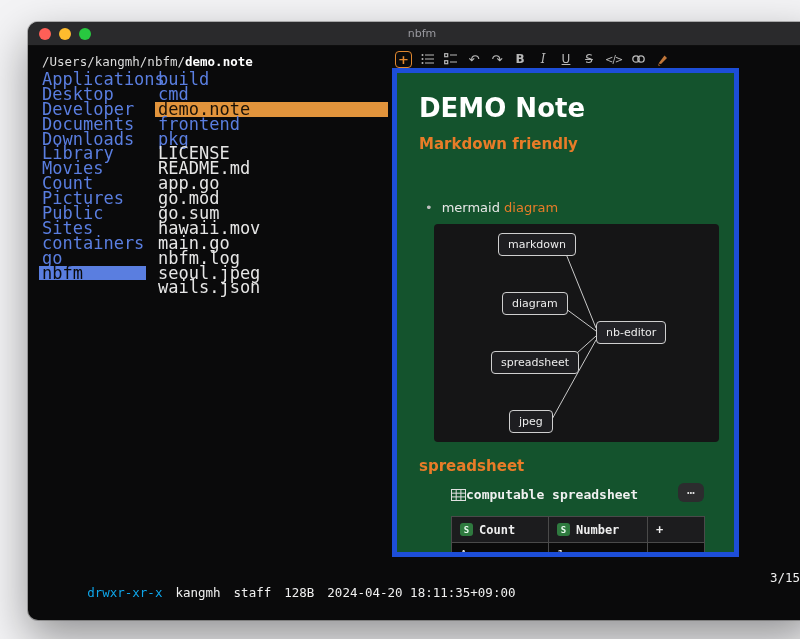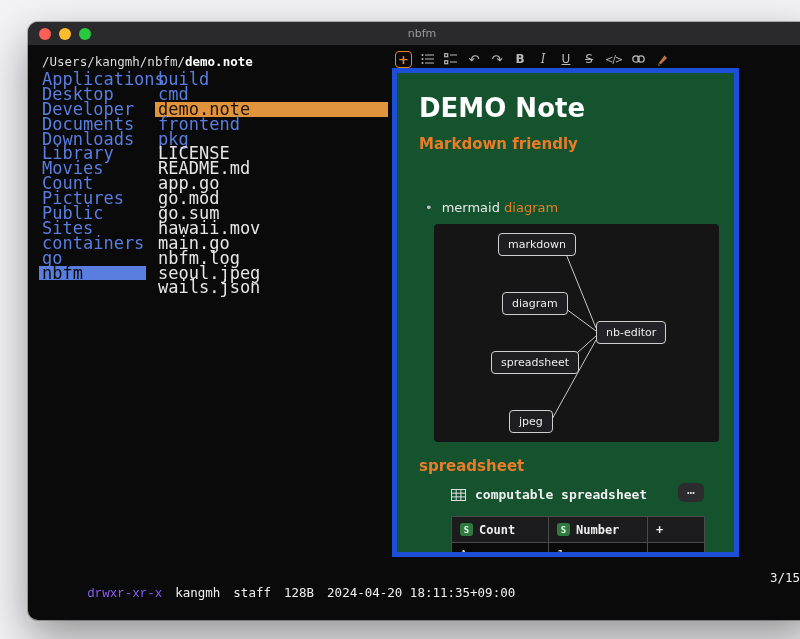--- a/index.html
+++ b/index.html
@@ -52,39 +52,39 @@
   .mermaid svg.edges { position:absolute; left:0; top:0; }
   .mnode { position:absolute; background:#1e1e21; border:1px solid #cfcfcf; color:#ececec;
            font:11px "DejaVu Sans", sans-serif; padding:4px 9px; border-radius:4px; white-space:nowrap; }
   .n-markdown { left:64px; top:9px; }
   .n-diagram { left:68px; top:68px; }
   .n-spreadsheet { left:57px; top:127px; }
   .n-board { left:75px; top:186px; }
   .n-editor { left:162px; top:97px; background:#232327; }
 
   .sec2 { position:absolute; left:22px; top:384px; font:bold 15px "DejaVu Sans", sans-serif; color:#e87c28; }
-  .widgetbar { position:absolute; left:54px; top:414px; display:flex; align-items:center; gap:9px; }
+  .widgetbar { position:absolute; left:54px; top:414px; display:flex; align-items:center; }
   .widgetbar .wlabel { font:bold 13px "DejaVu Sans Mono", monospace; color:#f0f0f0; }
   .morebtn { position:absolute; left:281px; top:410px; width:26px; height:19px; background:#2c2c2e; border-radius:6px;
              color:#e0e0e0; font-size:13px; display:flex; align-items:center; justify-content:center; line-height:1; }
 
   table.sheet { position:absolute; left:54px; top:443px; border-collapse:collapse; font-family:"DejaVu Sans Mono", monospace; }
   table.sheet th, table.sheet td { border:1px solid #4a4a4a; font-size:12px; color:#eeeeee; text-align:left; padding:4px 8px; }
   table.sheet th { background:#1c1c1e; font-weight:bold; height:26px; }
   th.c1 { width:97px; } th.c2 { width:99px; } th.c3 { width:57px; text-align:center; color:#d8d8d8; }
   table.sheet td { background:#0a0a0a; height:24px; font-weight:normal; }
   .badge { display:inline-flex; align-items:center; justify-content:center; width:13px; height:13px;
            background:#2f7a3f; color:#eafaf0; border-radius:3px; font-size:9px; font-weight:bold;
            margin-right:6px; vertical-align:-2px; }
   .thwrap { display:flex; align-items:center; }
 
   .statusbar { position:absolute; left:14px; right:16px; top:548px; font-size:12.5px; color:#f0f0f0;
                display:flex; justify-content:space-between; white-space:pre; }
   .sb-left span { margin-right:13px; }
-  .perm { color:#8b5cf6;font-family:Liberation Mono, monospace; }
+  .perm { color:#0ea5e9; }
 </style>
 </head>
 <body>
 
 <div class="window">
   <div class="titlebar">
     <div class="lights">
       <div class="light l-close"></div>
       <div class="light l-min"></div>
       <div class="light l-zoom"></div>

